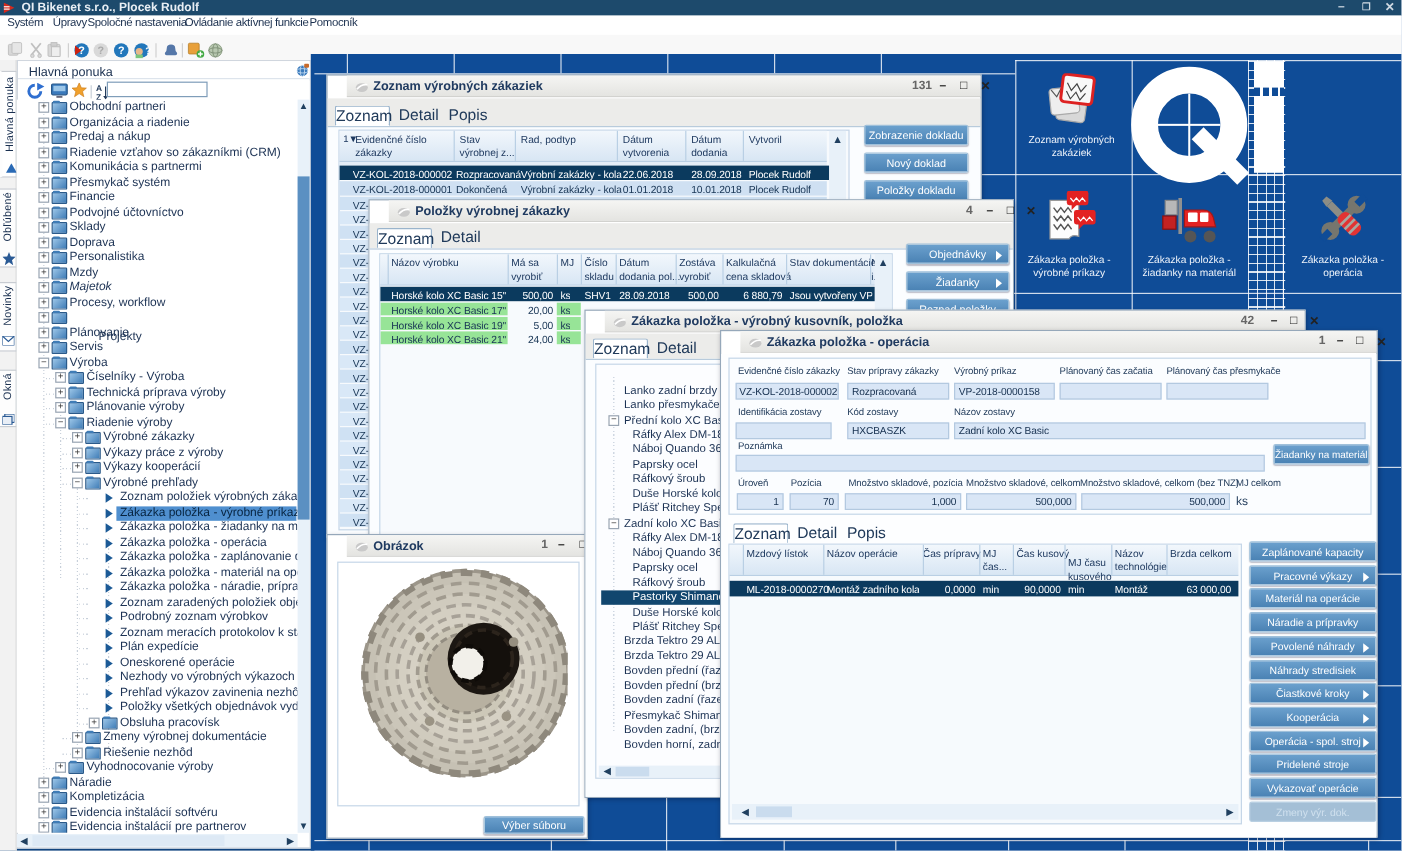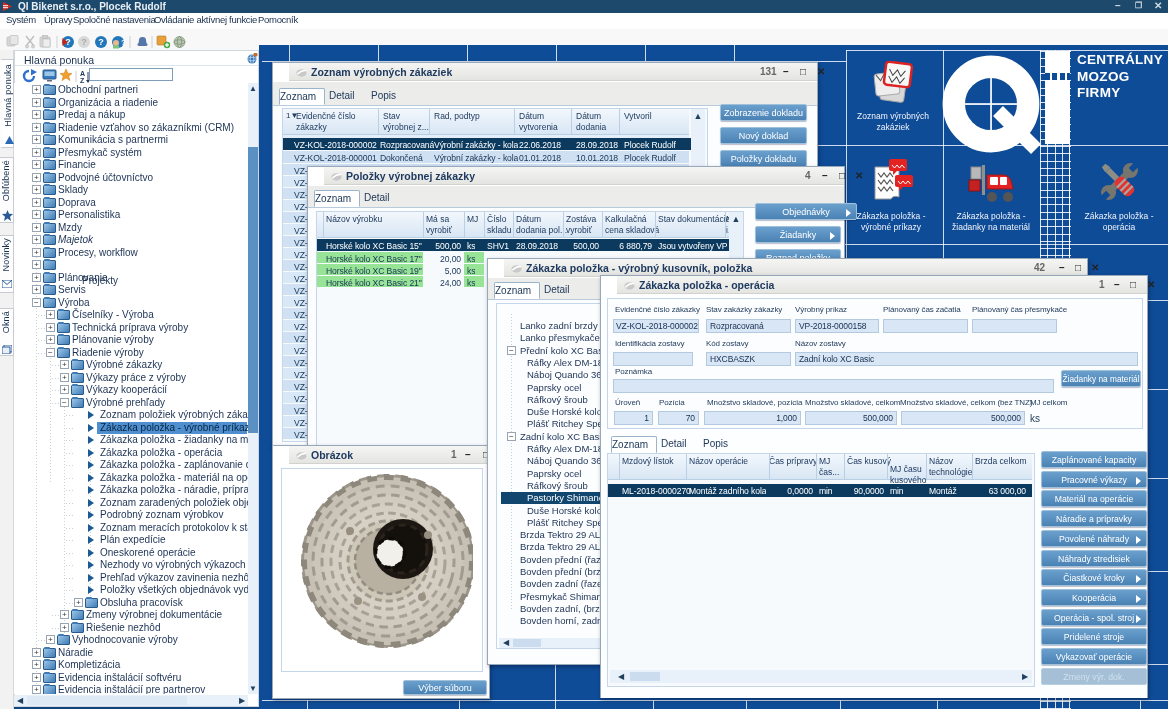--- a/index.html
+++ b/index.html
@@ -20,21 +20,21 @@
 #desktop{left:259px;top:45px;width:909px;height:664px;background:#0f4c97;overflow:hidden}
 .dl{position:absolute;background:rgba(255,255,255,0.8)}
 .tile-label{position:absolute;color:#eef3fa;font-size:8.5px;text-align:center;line-height:10.5px}
 .win{position:absolute;background:#fff;border:1px solid #96a8ba;box-shadow:1px 2px 4px rgba(0,0,30,0.35)}
 .wtitle{position:absolute;left:16px;top:0;right:0;height:18px;background:linear-gradient(#f5f5f3,#e4e4e1);border-bottom:1px solid #d2d2cf;color:#1f3a60;font-weight:bold;font-size:10.5px}
 .wtitle .txt{position:absolute;left:22px;top:3px}
 .wnum{position:absolute;top:3px;color:#666;font-weight:bold;font-size:10px}
 .wmin,.wmax,.wclose{position:absolute;top:3px;color:#222;font-weight:bold;font-size:10px}
 .wicon{position:absolute;left:7px;top:4px;width:11px;height:11px}
 .tabs{position:absolute;font-size:10px;color:#203a5a}
-.tab{position:absolute;top:0;height:16px;line-height:16px;font-size:10px}
+.tab{position:absolute;top:0;height:16px;line-height:16px;text-align:center;font-size:13px}
 .tab.on{background:#fff;border:1px solid #9ab4cc;border-bottom:1px solid #fff;border-radius:2px 2px 0 0}
 .panel{position:absolute;border:1px solid #c5d6e8;background:#f6fafd}
 .thead{position:absolute;background:linear-gradient(#f2f7fc,#d8e6f4);border-bottom:1px solid #b9cfe4;color:#1f3a60;font-size:8.5px}
 .thead span{position:absolute;line-height:10.5px;white-space:nowrap}
 .cdiv{position:absolute;width:1px;background:#b9cfe4;top:0;bottom:0}
 .row{position:absolute;font-size:8.6px;letter-spacing:-0.1px;color:#173454;white-space:nowrap;overflow:hidden}
 .row span{position:absolute;top:1.5px;overflow:hidden;white-space:nowrap}
 .sel{background:#0b3a5e;color:#fff}
 .btn{position:absolute;background:linear-gradient(#6ba0cd,#4a82b4);border:1px solid #9fc0da;border-radius:2px;color:#fff;font-size:9px;text-align:center;white-space:nowrap;overflow:hidden;box-shadow:0 1px 1px rgba(0,0,40,.25)}
 .btn.dis{background:#a4bfd6;color:#cfe0ee;border-color:#b8cfe2;box-shadow:none}
@@ -475,21 +475,20 @@
       <div class="dl" style="left:881px;top:655px;width:1px;height:9px"></div>
       <div class="ab" style="left:781px;top:5px;width:31px;height:659px;background-image:repeating-linear-gradient(0deg,rgba(255,255,255,.85) 0 1px,transparent 1px 7.3px),repeating-linear-gradient(90deg,rgba(255,255,255,.85) 0 1px,transparent 1px 7.3px)"></div>
       <div class="ab" style="left:786px;top:5.5px;width:25px;height:93px;background:#fff"></div>
       <div class="ab" style="left:786px;top:28px;width:25px;height:6.5px;background-image:repeating-linear-gradient(90deg,#0f4c97 0 5px,#fff 5px 7.3px)"></div>
       <svg class="ab" style="left:676px;top:5px" width="116" height="116" viewBox="0 0 116 116">
 <circle cx="56" cy="54" r="37.2" fill="none" stroke="#fff" stroke-width="22.4"></circle>
 <rect x="30" y="53.2" width="52" height="1.7" fill="#fff"></rect>
 <rect x="55.2" y="28" width="1.7" height="52" fill="#fff"></rect>
 <line x1="63" y1="61" x2="101" y2="99" stroke="#fff" stroke-width="14"></line>
 </svg>
-      <div class="ab" style="left:818px;top:7px;color:#fff;font-weight:bold;font-size:13.5px;line-height:16.5px;letter-spacing:0.3px">CENTRÁLNY<br>MOZOG<br>FIRMY</div>
       <svg class="ab" style="left:610px;top:16px" width="48" height="50" viewBox="0 0 48 50">
 <g>
           <rect x="12" y="18" width="24" height="22" rx="3" fill="#d8d8d8" stroke="#a8a8a8" transform="rotate(8 24 29)"></rect>
 <rect x="6" y="12" width="24" height="22" rx="3" fill="#eee" stroke="#aaa" transform="rotate(-6 18 23)"></rect>
 <path d="M8 13 l4 6 l4 -6 l4 6 l4 -6" stroke="#555" fill="none" transform="rotate(-6 18 23)"></path>
 <rect x="16" y="2" width="26" height="23" rx="3" fill="#f8f8f8" stroke="#dd2222" stroke-width="2.5" transform="rotate(7 29 13)"></rect>
 <path d="M20 9 l4 6 l4 -6 l4 6 l4 -6 M20 16 l4 6 l4 -6 l4 6 l4 -6" stroke="#444" fill="none" transform="rotate(7 29 13)"></path>
         </g>
       </svg>
       <div class="tile-label" style="left:584px;top:66px;width:100px">Zoznam výrobných<br>zakáziek</div>
@@ -732,21 +731,21 @@
         <div class="row" style="left:0;top:64px;width:412px;height:11px">
           <div class="ab" style="left:0;top:0;width:106px;height:11px;background:#97e497"></div>
           <div class="ab" style="left:147px;top:0;width:20px;height:11px;background:#97e497"></div>
           <span style="left:9px">Horské kolo XC Basic 21"</span>
           <span style="left:106px;width:38px;text-align:right">24,00</span>
           <span style="left:150px">ks</span>
         </div>
         <div class="sb ab" style="left:412px;top:0;width:14px;height:248px"></div>
         <div class="sbar ab" style="left:412px;top:2px;width:14px;font-size:9px">▲</div>
       </div>
-      <div class="btn" style="left:447px;top:36px;width:102px;height:17px;line-height:16px">Objednávky<div class="arr" style="top:5px"></div></div>
+      <div class="btn" style="left:447px;top:36px;width:86px;height:17px;line-height:16px">Objednávky<div class="arr" style="top:5px"></div></div>
       <div class="btn" style="left:447px;top:59px;width:86px;height:17px;line-height:16px">Žiadanky<div class="arr" style="top:5px"></div></div>
       <div class="btn" style="left:447px;top:82px;width:86px;height:17px;line-height:16px">Rozpad položky</div>
     </div>
     <div class="win" style="left:272px;top:445px;width:218px;height:254px">
       <div class="wtitle">
         <svg class="wicon" viewBox="0 0 12 12">
           <ellipse cx="6" cy="6.5" rx="5.5" ry="4" fill="#c9c9c9"></ellipse>
           <path d="M1.5 8 Q6 3 11 4" stroke="#fff" stroke-width="1.5" fill="none"></path>
         </svg>
         <span class="txt">Obrázok</span>
@@ -893,21 +892,21 @@
         </svg>
         <span class="txt">Zákazka položka - operácia</span>
         <span class="wnum" style="left:482px">1</span>
         <span class="wmin" style="left:497px">–</span>
         <span class="wmax" style="left:513px">□</span>
         <span class="wclose" style="left:530px">✕</span>
       </div>
       <div class="ab" style="left:0;top:19px;width:546px;height:403px;background:#fdfeff"></div>
       <div class="panel" style="left:6px;top:22px;width:536px;height:131px;background:#fbfdff">
         <span class="lbl" style="left:7px;top:6px">Evidenčné číslo zákazky</span>
-        <span class="lbl" style="left:98px;top:6px">Stav zakázky zákazky</span>
+        <span class="lbl" style="left:98px;top:6px">Stav prípravy zákazky</span>
         <span class="lbl" style="left:187px;top:6px">Výrobný príkaz</span>
         <span class="lbl" style="left:275px;top:6px">Plánovaný čas začatia</span>
         <span class="lbl" style="left:364px;top:6px">Plánovaný čas přesmykače</span>
         <div class="fldbx" style="left:5px;top:20px;width:86px;height:14px;padding-left:2px">VZ-KOL-2018-000002</div>
         <div class="fldbx" style="left:98px;top:20px;width:85px;height:14px;padding-left:3px">Rozpracovaná</div>
         <div class="fldbx" style="left:187px;top:20px;width:84px;height:14px;padding-left:3px">VP-2018-0000158</div>
         <div class="fldbx" style="left:275px;top:20px;width:85px;height:14px"></div>
         <div class="fldbx" style="left:364px;top:20px;width:85px;height:14px"></div>
         <span class="lbl" style="left:7px;top:40px">Identifikácia zostavy</span>
         <span class="lbl" style="left:98px;top:40px">Kód zostavy</span>

